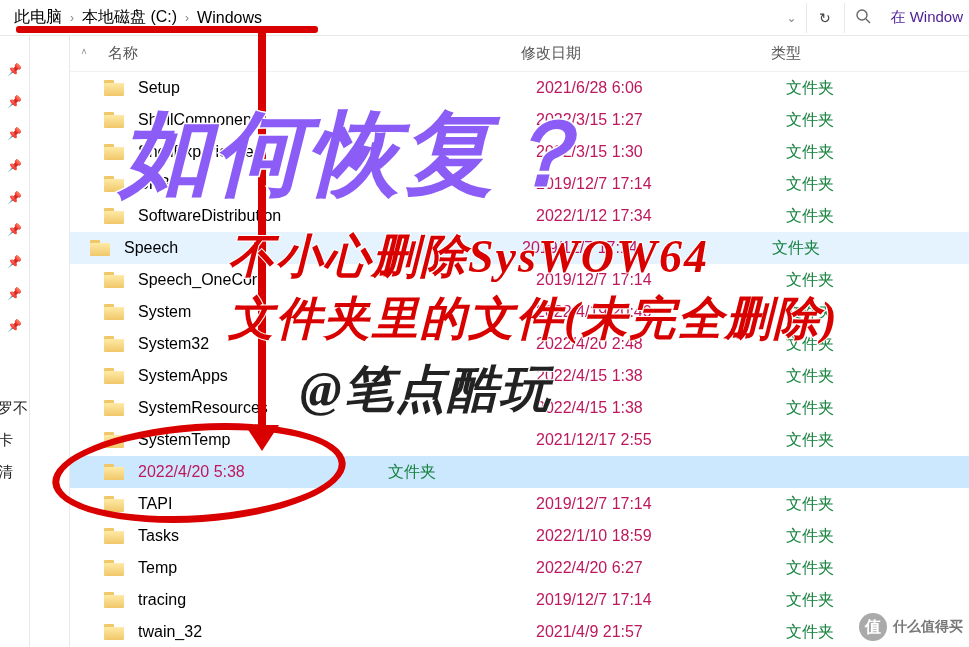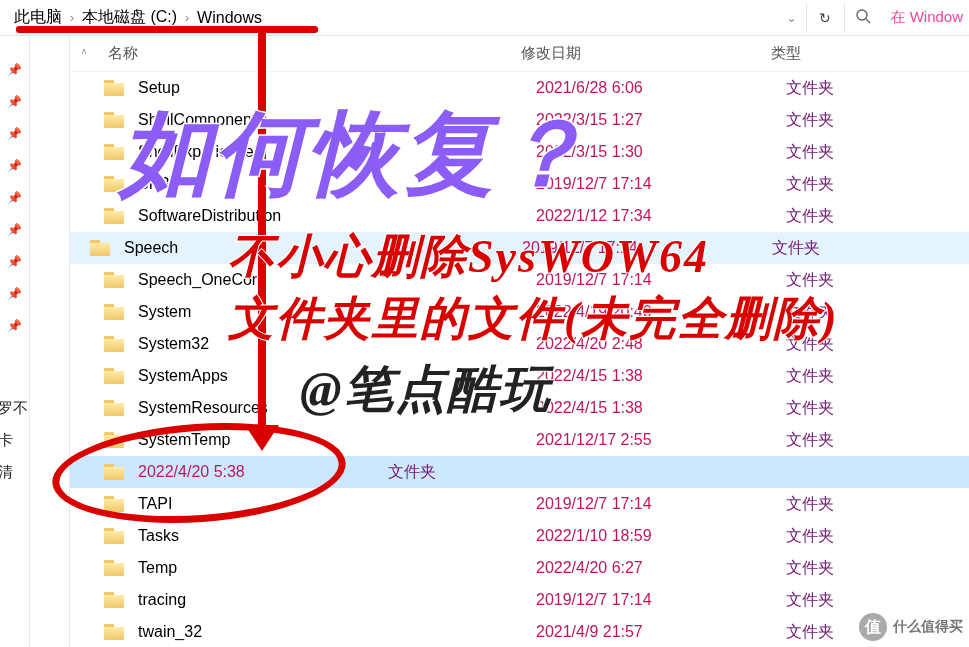--- a/index.html
+++ b/index.html
@@ -36,21 +36,21 @@
     .toolbar-btn {
       width: 36px;
       height: 30px;
       display: flex;
       align-items: center;
       justify-content: center;
       color: #444;
       border-left: 1px solid #e8e8e8;
     }
     .search-placeholder {
-      color: #ec4899;
+      color: #4c1d95;
       font-size: 15px;
       padding-left: 8px;
     }
     
     .content {
       display: flex;
       height: calc(100% - 36px);
     }
     .left-strip {
       width: 30px;
@@ -114,21 +114,21 @@
     .folder-icon::after {
       content: "";
       position: absolute;
       top: 5px; left: 0;
       width: 20px; height: 13px;
       background: linear-gradient(#ffe9a6, #f0c869);
       border-radius: 1px;
     }
     .cell-name { width: 398px; white-space: nowrap; overflow: hidden; }
     .cell-date { width: 250px; color: #be185d; }
-    .cell-type { flex: 1; color: #701a75; }
+    .cell-type { flex: 1; color: #15803d; }
     
     .sidebar-fragments {
       position: absolute;
       left: -2px;
       top: 392px;
       font-size: 15px;
       color: #222;
       line-height: 32px;
     }
     

